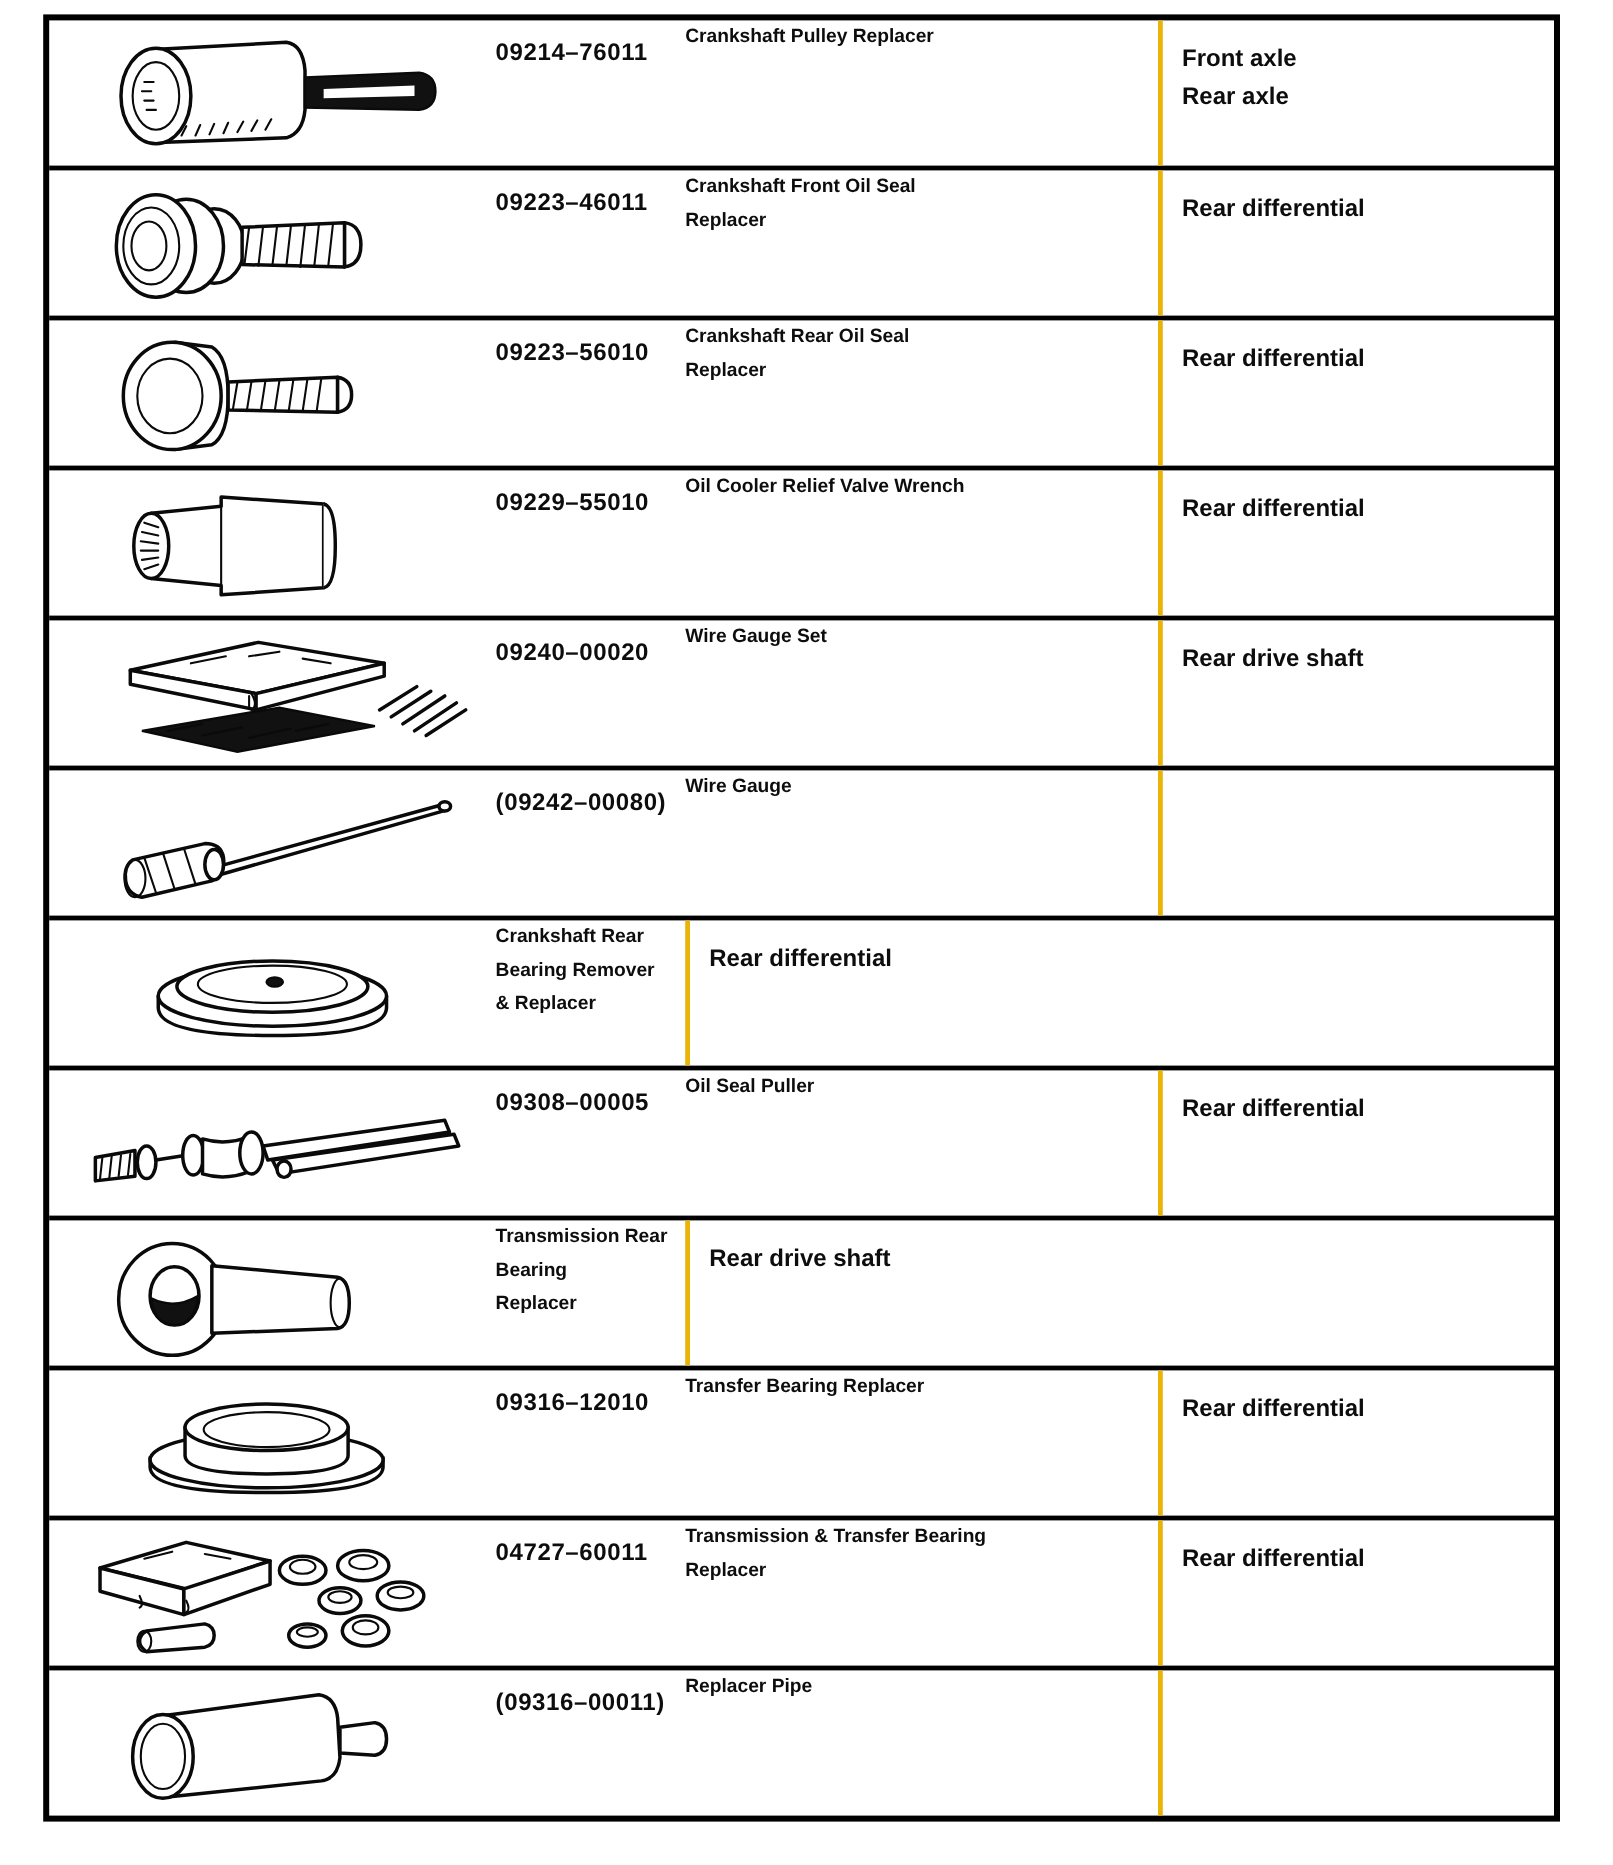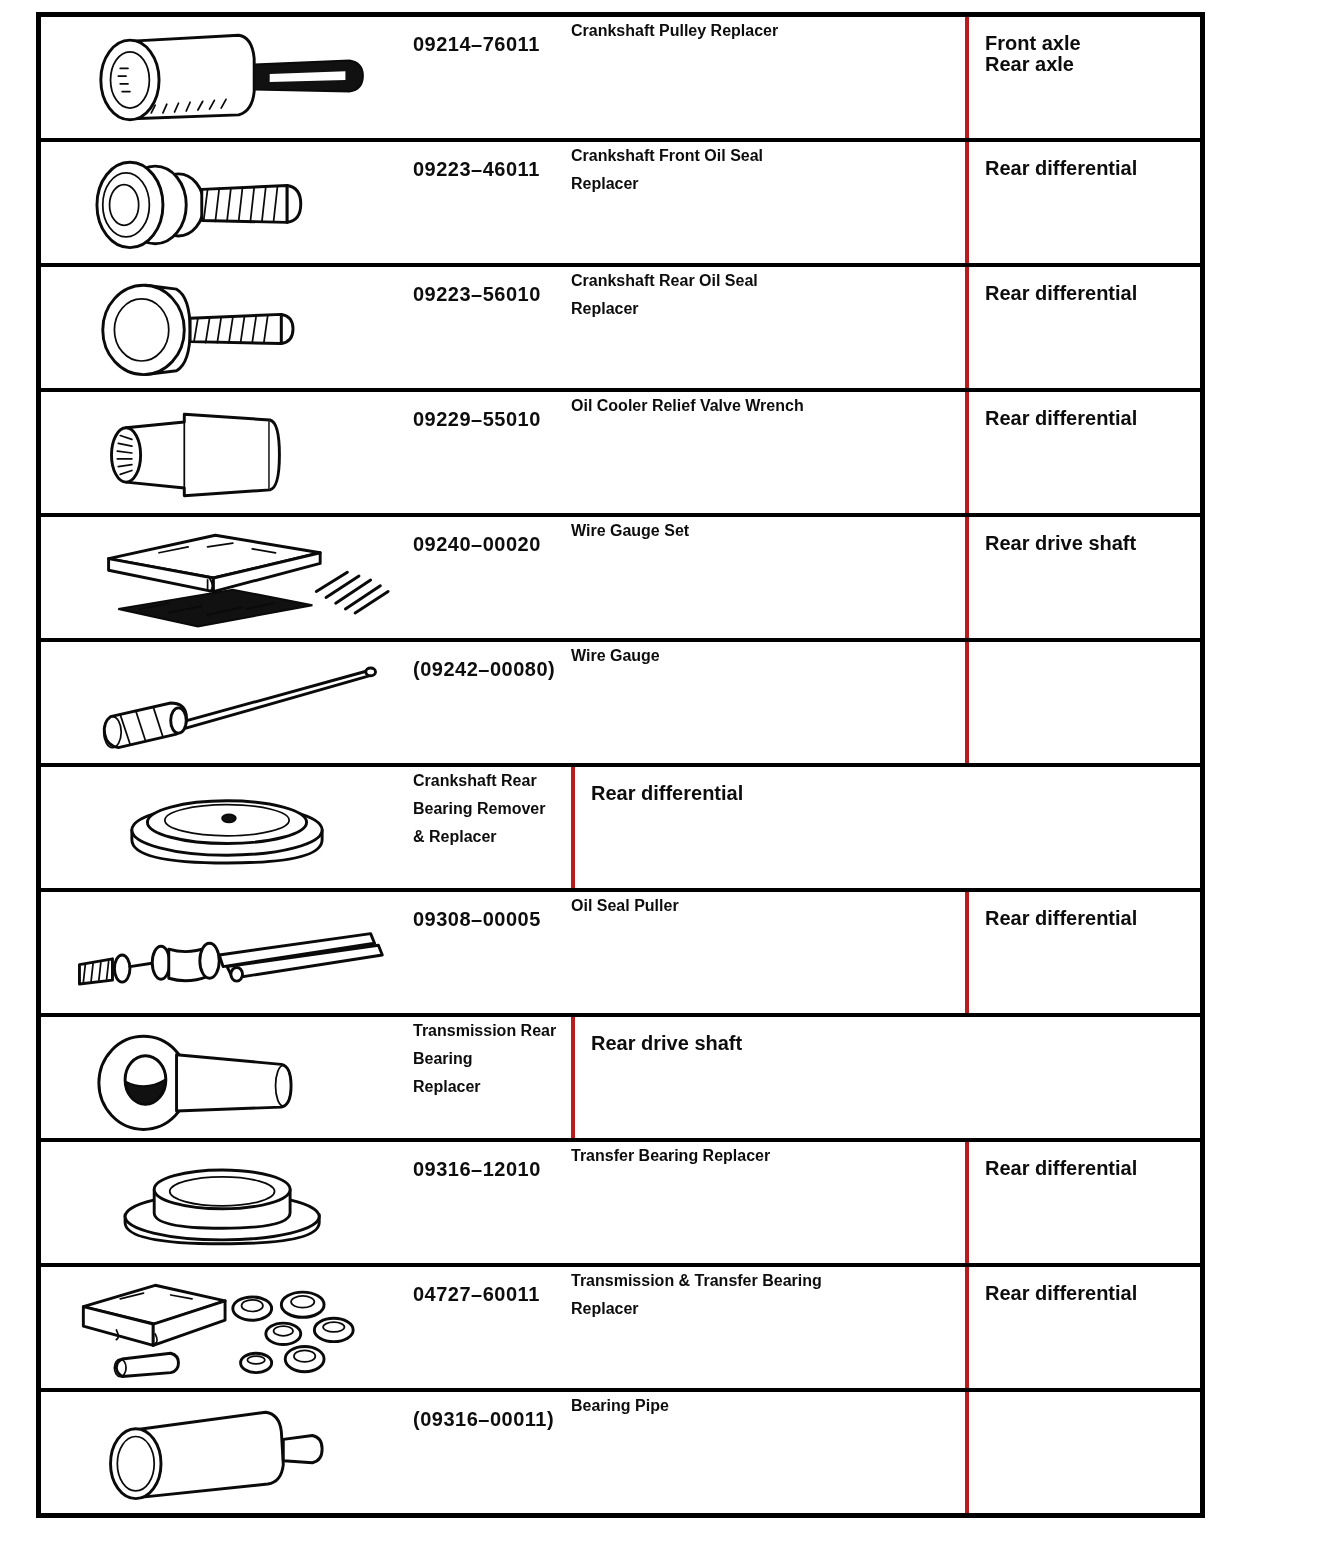--- a/index.html
+++ b/index.html
@@ -4,21 +4,21 @@
 <style>
   html,body{margin:0;padding:0;background:#fff;}
   body{
     width:1344px;height:1554px;position:relative;
     font-family:"Liberation Sans", sans-serif;
     color:#0d0d0d;
     -webkit-font-smoothing:antialiased;
   }
   .sst-table{
     position:absolute;left:36px;top:12px;
-    width:1169px;height:1506px;
+    width:1264px;height:1506px;
     border:5px solid #000;
     box-sizing:border-box;
     display:flex;flex-direction:column;
     background:#fff;
   }
   .row{
     flex:1 1 0;
     display:grid;
     grid-template-columns:372px 158px 394px 1fr;
     border-bottom:4px solid #000;
@@ -34,24 +34,24 @@
     font-size:20px;font-weight:700;letter-spacing:.5px;
     white-space:nowrap;
   }
   .cell-name{
     padding-right:8px;
     font-size:16px;font-weight:700;
     line-height:28px;
     white-space:pre-line;
   }
   .cell-usage{
-    border-left:4px solid #b91c1c;
+    border-left:4px solid #eab308;
     padding:16px 0 0 16px;
     font-size:20px;font-weight:700;
-    line-height:21px;
+    line-height:32px;
     white-space:pre-line;
   }
   svg{display:block;}
   .ln{fill:none;stroke:#0a0a0a;stroke-width:3;stroke-linecap:round;stroke-linejoin:round;}
   .lnw{fill:#fff;stroke:#0a0a0a;stroke-width:3;stroke-linejoin:round;}
   .dark{fill:#111;stroke:#0a0a0a;stroke-width:2;}
   .thin{fill:none;stroke:#0a0a0a;stroke-width:1.8;stroke-linecap:round;}
 </style>
 </head>
 <body>
@@ -259,17 +259,17 @@
   <div class="row">
     <div class="cell-illustration">
       <svg width="330" height="118" viewBox="0 0 340 120">
         <path class="lnw" d="M76,36 L210,18 Q224,20 226,38 L228,72 Q226,90 212,92 L78,106 Z"></path>
         <ellipse class="lnw" cx="76" cy="71" rx="26" ry="36"></ellipse>
         <ellipse class="thin" cx="76" cy="71" rx="19" ry="28"></ellipse>
         <path class="lnw" d="M228,46 L258,42 Q268,44 268,56 Q268,68 258,70 L228,68 Z"></path>
       </svg>
     </div>
     <div class="cell-part">(09316–00011)</div>
-    <div class="cell-name">Bearing Pipe</div>
+    <div class="cell-name">Replacer Pipe</div>
     <div class="cell-usage"></div>
   </div>
 
 </div>
 
 </body></html>

